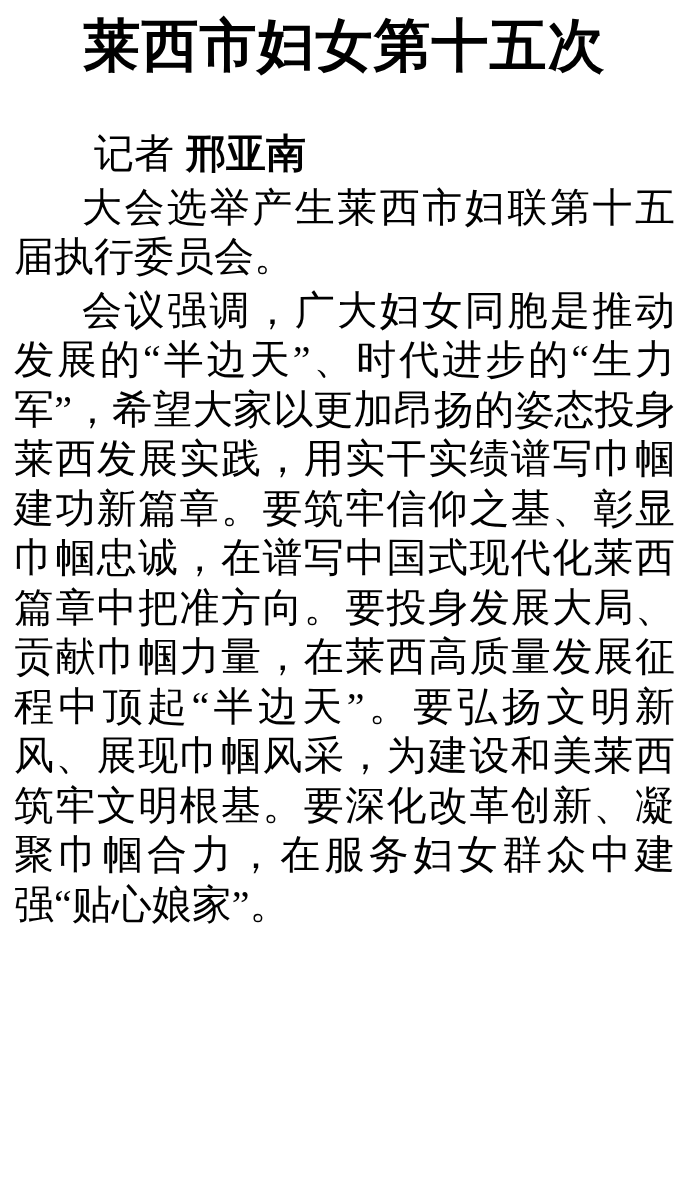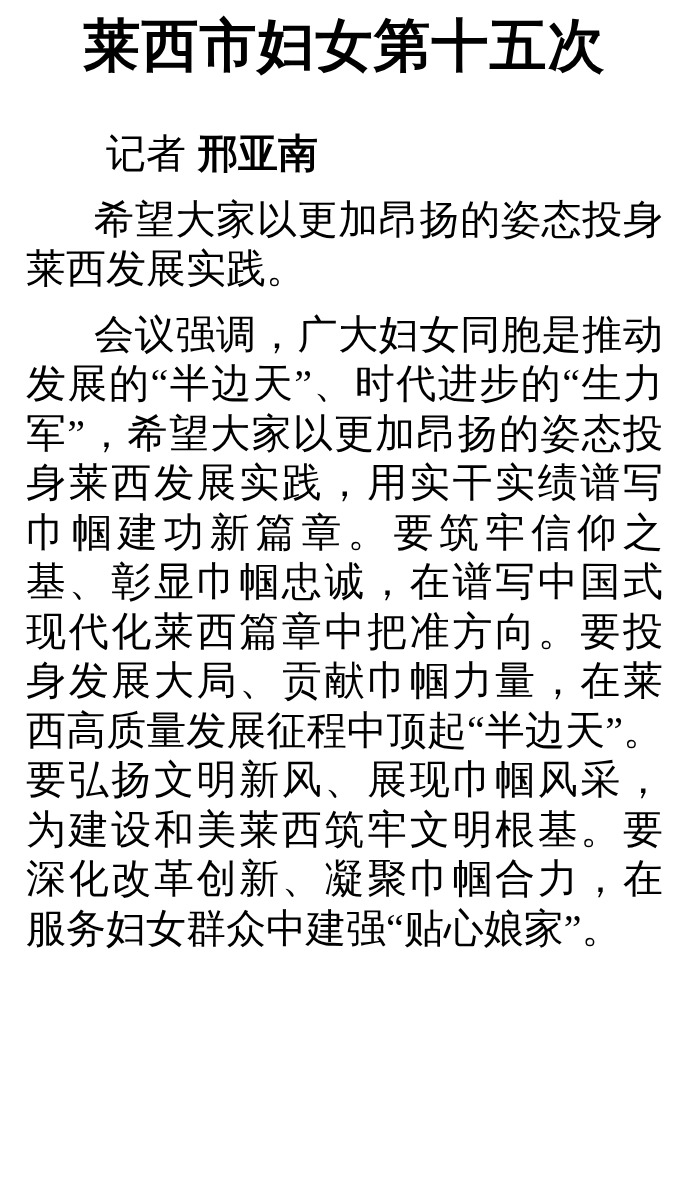--- a/index.html
+++ b/index.html
@@ -30,21 +30,21 @@
   .title-line { display: block; }
   .body-text {
     margin-top: 50px;
     font-family: "Liberation Serif", serif;
     font-size: 40px;
     line-height: 49.5px;
     text-align: justify;
     text-justify: inter-ideograph;
     color: #000000;
   }
-  .body-text p { margin: 16px; padding: 0; }
+  .body-text p { margin: 4px; padding: 0; }
   .byline { text-indent: 2em; }
   .para { text-indent: 1.7em; }
   .hei {
     font-family: "Liberation Sans", sans-serif;
     font-weight: bold;
   }
   .reporter { margin-left: 0.3em; }
   .dateline { margin-right: 0.95em; }
 </style>
 </head>
@@ -54,19 +54,19 @@
 
   <h1 class="title">
     <span class="title-line">莱西市妇女第十五次</span>
   </h1>
 
   <div class="body-text">
 
     <p class="byline"><span>记者</span><span class="hei reporter">邢亚南</span></p>
 
 
-    <p class="para"><span>希望大家以更加昂扬的姿态投身莱西发展实践。</span></p>
+    <p class="para"><span>大会选举产生莱西市妇联第十五届执行委员会。</span></p>
 
     <p class="para"><span>会议强调，广大妇女同胞是推动发展的“半边天”、时代进步的“生力军”，希望大家以更加昂扬的姿态投身莱西发展实践，用实干实绩谱写巾帼建功新篇章。要筑牢信仰之基、彰显巾帼忠诚，在谱写中国式现代化莱西篇章中把准方向。要投身发展大局、贡献巾帼力量，在莱西高质量发展征程中顶起“半边天”。要弘扬文明新风、展现巾帼风采，为建设和美莱西筑牢文明根基。要深化改革创新、凝聚巾帼合力，在服务妇女群众中建强“贴心娘家”。</span></p>
 
   </div>
 
 </div>
 
 </body></html>

